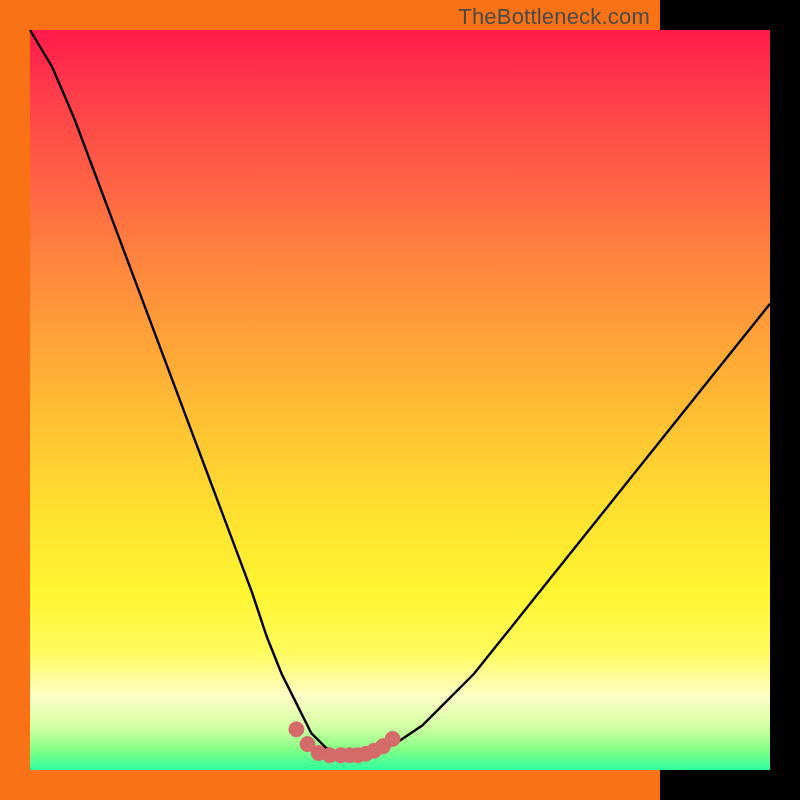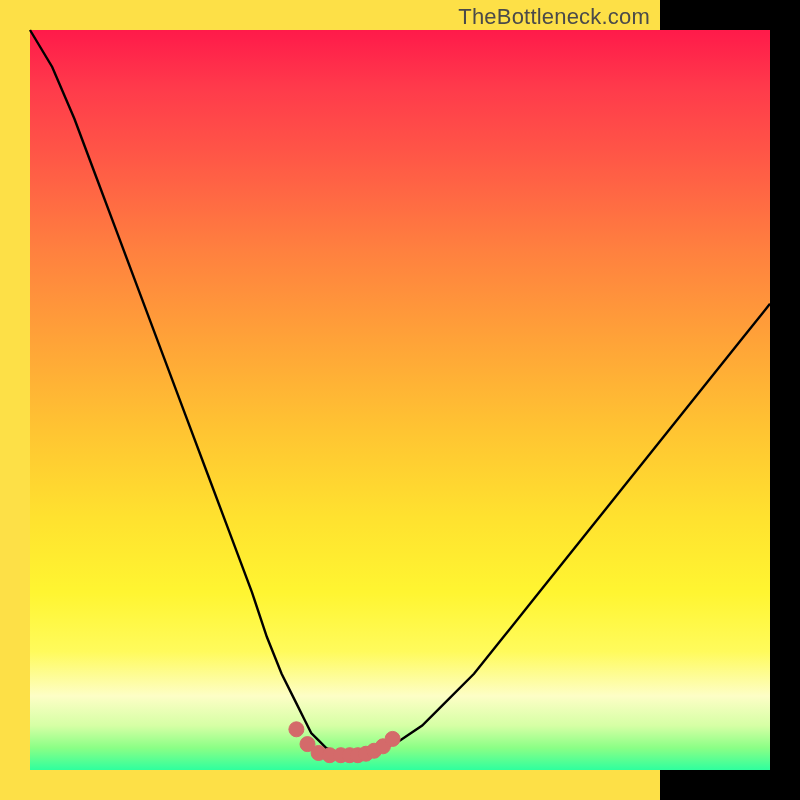--- a/index.html
+++ b/index.html
@@ -8,21 +8,21 @@
     width: 800px;
     height: 800px;
     overflow: hidden;
     background: #000;
     font-family: Arial, Helvetica, sans-serif;
   }
   .frame {
     position: relative;
     width: 660px;
     height: 800px;
-    background: #fde047;
+    background: #f97316;
   }
   .plot-area {
     position: absolute;
     left: 30px;
     top: 30px;
     width: 740px;
     height: 740px;
     background: linear-gradient(to bottom,
       #ff1a4a 0%,
       #ff3b4b 8%,

